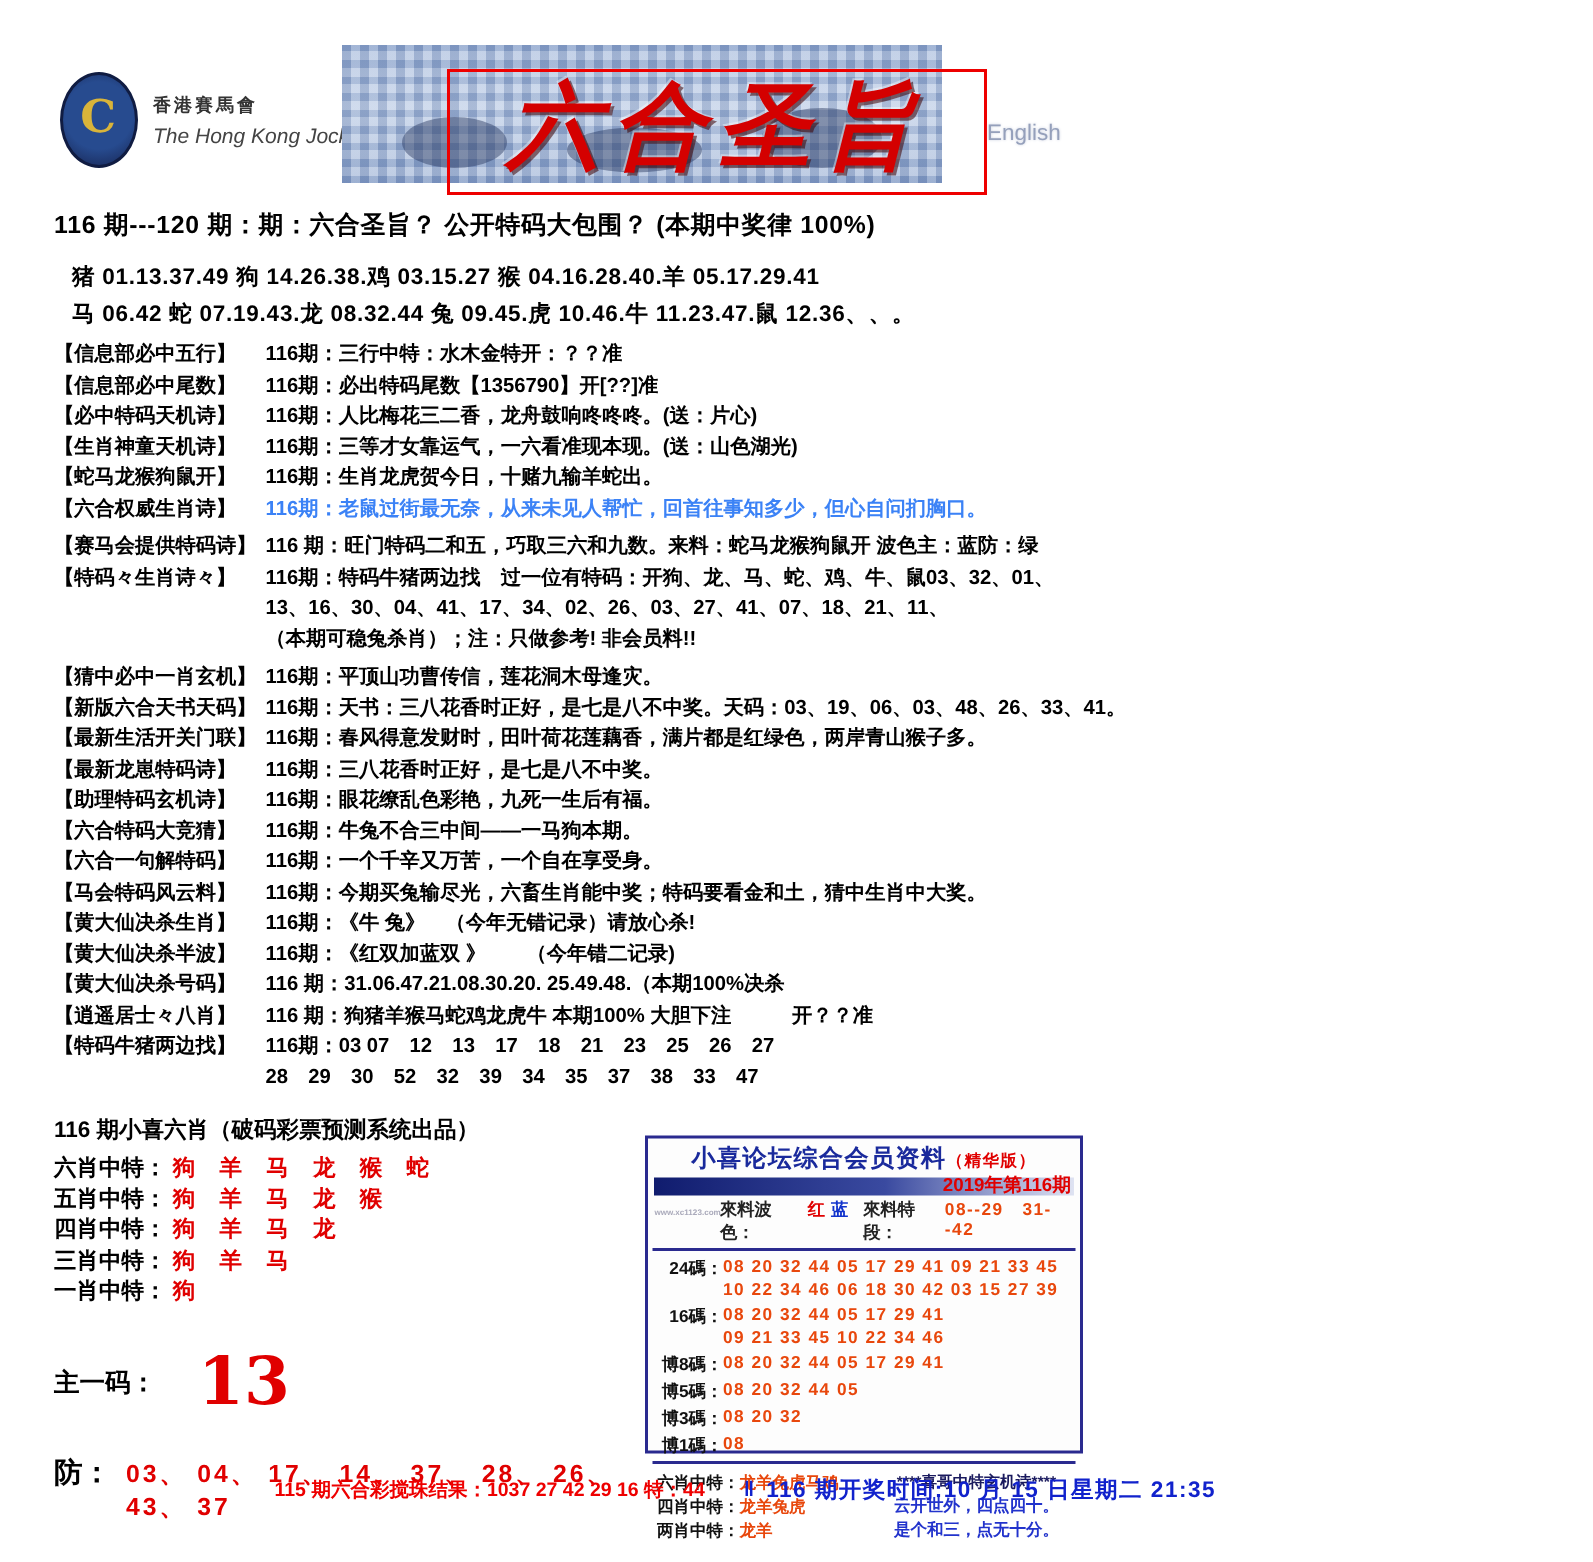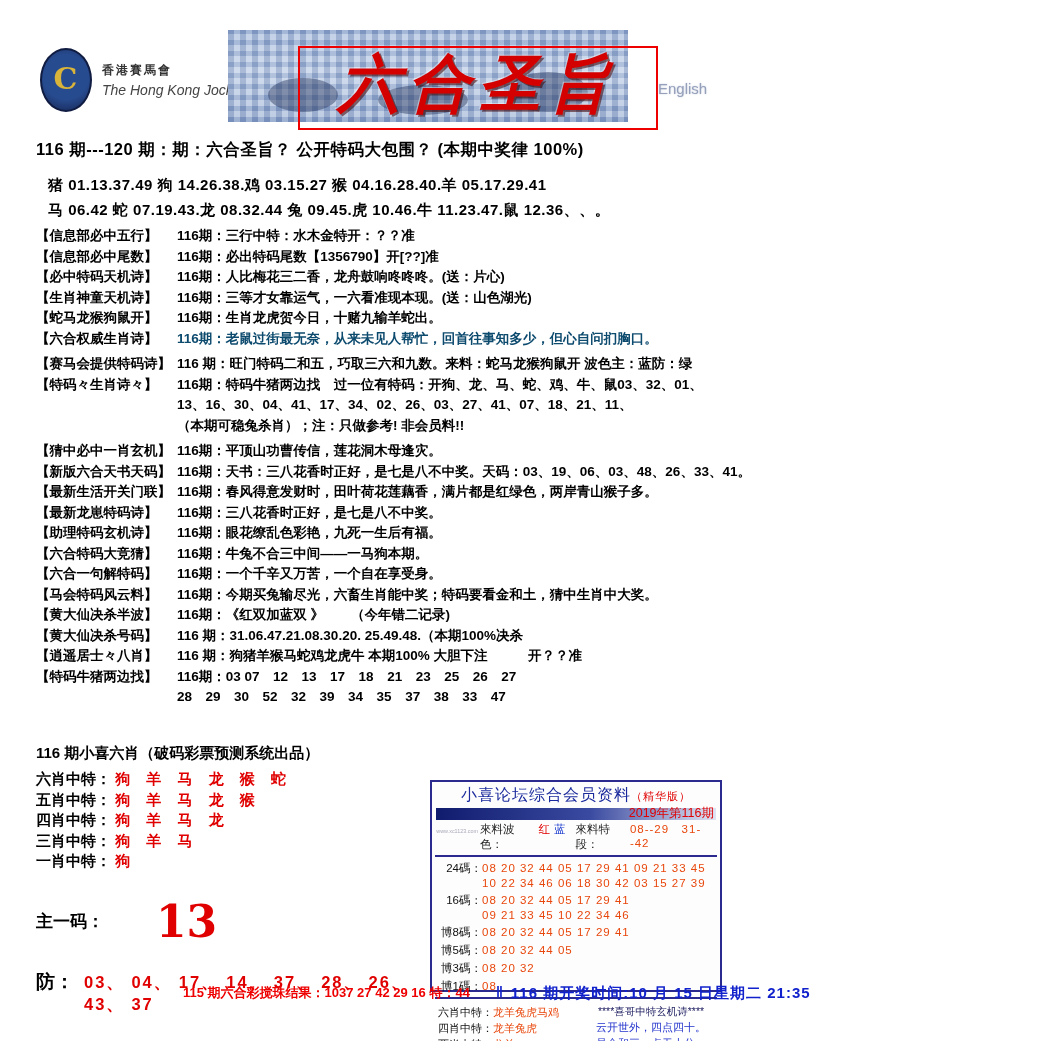--- a/index.html
+++ b/index.html
@@ -33,38 +33,38 @@
   
   .headline{position:absolute;left:36px;top:139px;font-size:16.5px;font-weight:bold;letter-spacing:.5px;}
   .zodiac-lines{position:absolute;left:48px;top:172px;font-size:15px;font-weight:bold;line-height:25px;letter-spacing:.5px;}
 
   
   .tips{position:absolute;left:36px;top:226px;width:740px;font-size:13.5px;font-weight:bold;}
   .tip-row{display:flex;line-height:20.5px;}
   .tip-label{width:141px;flex-shrink:0;}
   .tip-text{flex:1;}
   .tip-cont{display:block;}
-  .red-row .tip-text{color:#0c4a6e;}
+  .red-row .tip-text{color:#3b82f6;}
   .gap-before{margin-top:5px;}
 
   
   .xiaoxi{position:absolute;left:36px;top:744px;width:390px;}
   .xiaoxi-title{font-size:15px;font-weight:bold;margin-bottom:6px;}
   .xiaoxi-row{font-size:15px;font-weight:bold;line-height:20.5px;}
   .xiaoxi-row .val{color:#e00000;letter-spacing:6px;}
   .main-code-row{margin-top:24px;display:flex;align-items:center;}
   .main-code-label{font-size:17px;font-weight:bold;}
-  .main-code{color:#e00000;font-size:44px;font-weight:bold;margin-left:52px;font-family:"DejaVu Serif",serif;}
+  .main-code{color:#e00000;font-size:44px;font-weight:bold;margin-left:28px;font-family:"DejaVu Serif",serif;}
   .guard-row{margin-top:22px;display:flex;align-items:baseline;}
   .guard-label{font-size:19px;font-weight:bold;}
   .guard-nums{color:#e00000;font-size:16.5px;font-weight:bold;margin-left:10px;letter-spacing:2px;}
 
   
-  .panel{position:absolute;left:430px;top:780px;width:292px;height:212px;
-      border:2px solid #2a2a8f;background:#fdfdfd;box-sizing:border-box;font-weight:normal;}
+  .panel{position:absolute;left:430px;top:757px;width:292px;height:212px;
+      border:2px solid #2a2a8f;background:#fdfdfd;box-sizing:border-box;font-weight:bold;}
   .panel-title{ text-align:center;font-size:16px;color:#1a2a9c;padding-top:3px;letter-spacing:1px;}
   .panel-title .suffix{color:#e00000;font-size:11px;}
   .panel-bar{position:relative;height:12px;margin:2px 4px 0 4px;
       background:linear-gradient(90deg,#101c6e 0%,#3a4aa0 55%,#dfe3f2 100%);}
   .panel-issue{position:absolute;right:2px;top:-3px;color:#e00000;font-size:12.5px;background:transparent;}
   .panel-meta{display:flex;align-items:baseline;font-size:11.5px;padding:2px 4px 1px 2px;}
   .watermark{color:#aab;font-size:6px;transform:scale(.9);width:46px;}
   .wave-label{color:#222;}
   .wave-red{color:#e00000;margin:0 4px;}
   .wave-blue{color:#1133cc;margin-right:10px;}
@@ -257,20 +257,28 @@
 
       <div class="tip-row">
         <span class="tip-label">【马会特码风云料】</span>
         <span class="tip-text">
           <span>116期：今期买兔输尽光，六畜生肖能中奖；特码要看金和土，猜中生肖中大奖。</span>
           
           
         </span>
       </div>
 
+      <div class="tip-row">
+        <span class="tip-label">【黄大仙决杀生肖】</span>
+        <span class="tip-text">
+          <span>116期：《牛 兔》　（今年无错记录）请放心杀!</span>
+          
+          
+        </span>
+      </div>
 
       <div class="tip-row">
         <span class="tip-label">【黄大仙决杀半波】</span>
         <span class="tip-text">
           <span>116期：《红双加蓝双 》　　（今年错二记录)</span>
           
           
         </span>
       </div>
 

